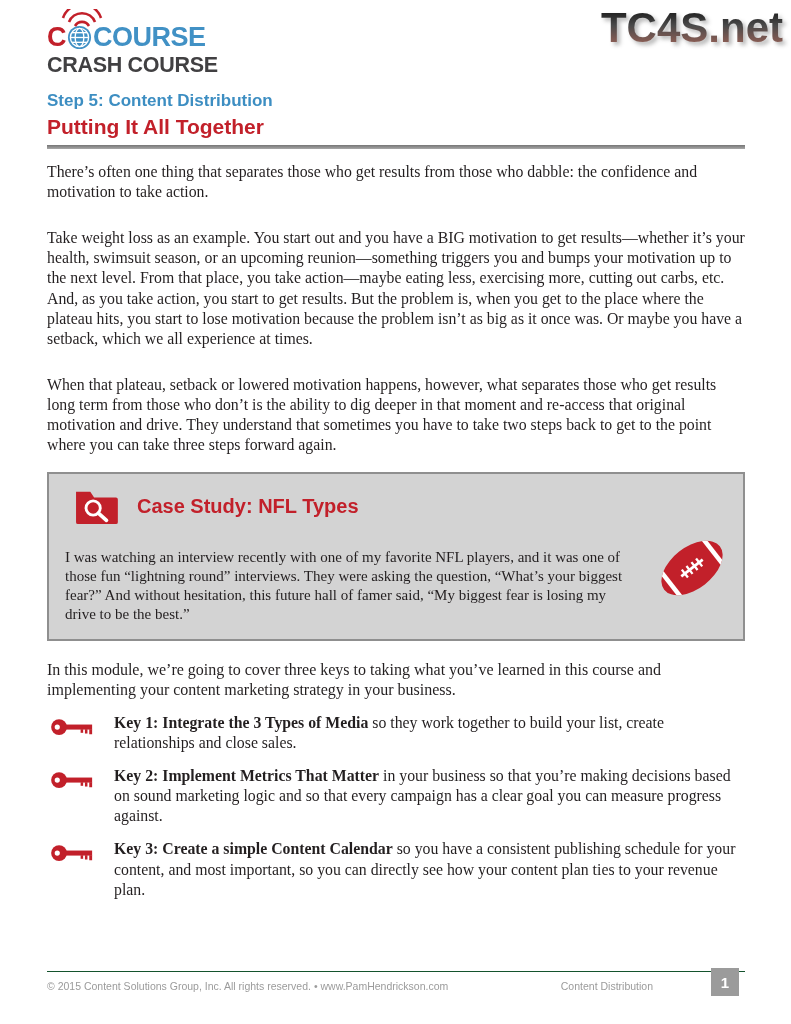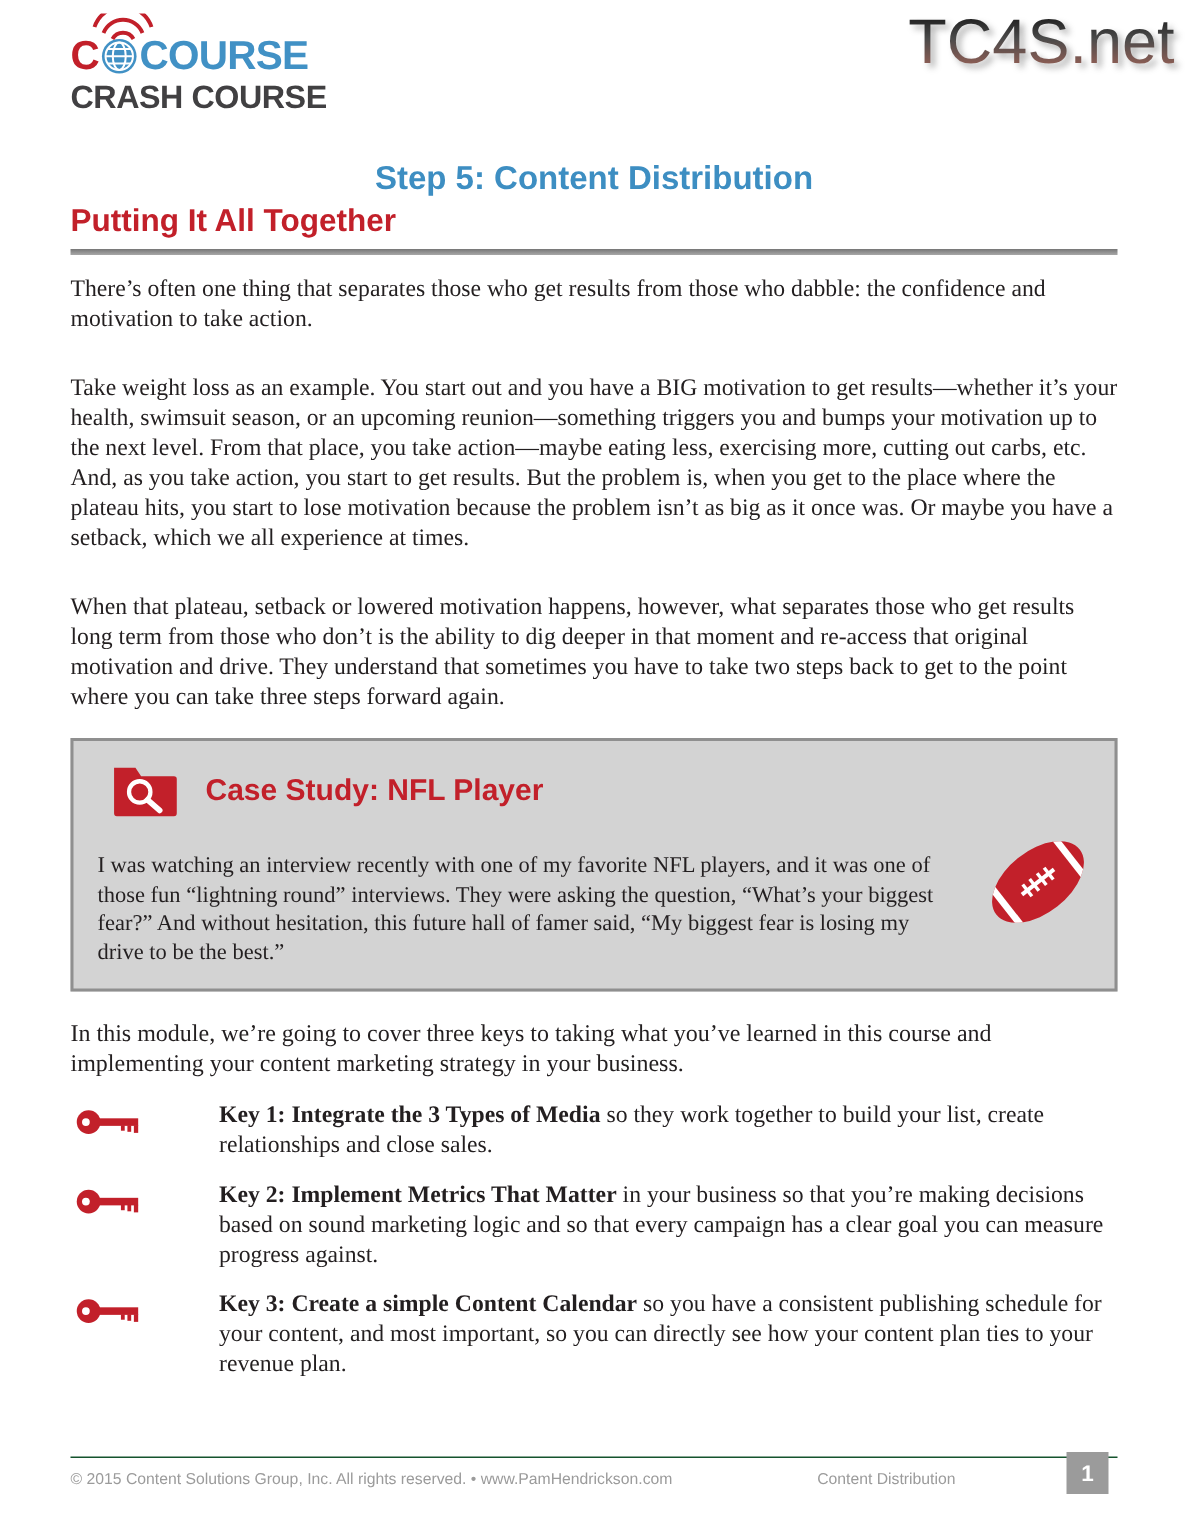--- a/index.html
+++ b/index.html
@@ -22,22 +22,22 @@
   .globe { width:25px; height:25px; margin:0 1px; display:block; }
   .signal-arcs { position:absolute; left:8px; top:-15px; }
   .logo-line2 {
     font-family:"Liberation Sans", sans-serif; font-weight:bold;
     font-size:21.5px; letter-spacing:-0.3px; color:#414042;
     line-height:1; margin-top:4px;
   }
 
   
   .step-heading {
-    margin-top:30px; font-family:"Liberation Sans", sans-serif;
-    font-weight:bold; font-size:22px; color:#3d8ec2; line-height:1.1;text-align:center;
+    margin-top:15px; font-family:"Liberation Sans", sans-serif;
+    font-weight:bold; font-size:17px; color:#3d8ec2; line-height:1.1;
   }
   .page-title {
     margin-top:5px; font-family:"Liberation Sans", sans-serif;
     font-weight:bold; font-size:21px; color:#c2202a; line-height:1.1;
   }
   .heading-rule { margin-top:7px; height:4px; background:linear-gradient(#767676,#a8a8a8); }
 
   
   p.body { font-size:15.8px; line-height:1.27; margin-top:26px; text-align:left; }
   p.body.first { margin-top:13px; }
@@ -53,41 +53,41 @@
     font-size:20px; color:#c2202a;
   }
   .case-head .folder-search { width:46px; height:38px; margin-right:18px; display:block; }
   .case-body { margin-top:19px; font-size:15px; line-height:1.28; padding-right:90px; }
   .case-conclusion { margin-top:11px; font-size:15.8px; line-height:1.28; }
   .case-conclusion .em { font-style:italic; }
   .football { position:absolute; top:56px; right:10px; width:82px; height:76px; }
 
   
   .module-intro { margin-top:19px; font-size:16px; line-height:1.27; }
-  .key-row { display:flex; margin-top:13px;gap:32px; }
+  .key-row { display:flex; margin-top:13px; }
   .key-icon { flex:none; width:50px; margin-right:17px; padding-top:4px; }
   .key-text { font-size:15.8px; line-height:1.27; }
   .key-text b { font-weight:bold; }
 
   
   .footer {
     position:absolute; left:47px; width:698px; top:971px;
     border-top:1px solid #14532d;
     font-family:"Liberation Sans", sans-serif; color:#9b9b9b; font-size:10.5px;
   }
   .footer-left { margin-top:8px; }
-  .footer-section { position:absolute; right:108px; top:8px; }
+  .footer-section { position:absolute; right:92px; top:8px; }
   .page-badge {
     position:absolute; left:664px; top:-4px; width:28px; height:28px;
     background:#9b9b9b; color:#fff; font-family:"Liberation Sans", sans-serif;
     font-weight:bold; font-size:15px; display:flex; align-items:center; justify-content:center;
   }
 
   
-  .wm { position:absolute; white-space:nowrap; z-index:10; font-weight:normal; }
+  .wm { position:absolute; white-space:nowrap; z-index:10; font-weight:bold; }
   .wm-top {
     right:8px; top:4px; font-family:"Liberation Sans", sans-serif; font-size:42px;
     background:linear-gradient(#1f1f1f 15%, #4a4a4a 45%, #9b6257 90%);
     -webkit-background-clip:text; background-clip:text; color:transparent;
     filter:drop-shadow(3px 3px 2px rgba(90,90,90,0.45));
   }
 </style>
 </head>
 <body>
 
@@ -126,21 +126,21 @@
     <p class="body">Take weight loss as an example. You start out and you have a BIG motivation to get results—whether it’s your health, swimsuit season, or an upcoming reunion—something triggers you and bumps your motivation up to the next level. From that place, you take action—maybe eating less, exercising more, cutting out carbs, etc. And, as you take action, you start to get results. But the problem is, when you get to the place where the plateau hits, you start to lose motivation because the problem isn’t as big as it once was. Or maybe you have a setback, which we all experience at times.</p>
     <p class="body">When that plateau, setback or lowered motivation happens, however, what separates those who get results long term from those who don’t is the ability to dig deeper in that moment and re-access that original motivation and drive. They understand that sometimes you have to take two steps back to get to the point where you can take three steps forward again.</p>
 
     <div class="case-box">
       <div class="case-head">
         <svg class="folder-search" viewBox="0 0 48 40">
           <path d="M3,4 h15 l4,6 h23 a2,2 0 0 1 2,2 v24 a2,2 0 0 1 -2,2 h-40 a2,2 0 0 1 -2,-2 z" fill="#c2202a"></path>
           <circle cx="21" cy="21" r="7.5" fill="none" stroke="#fff" stroke-width="3"></circle>
           <line x1="26.5" y1="26.5" x2="35" y2="34" stroke="#fff" stroke-width="4" stroke-linecap="round"></line>
         </svg>
-        <span>Case Study: NFL Player</span>
+        <span>Case Study: NFL Types</span>
       </div>
 
       <svg class="football" viewBox="0 0 90 84">
         <defs>
           <clipPath id="ballclip">
               <ellipse cx="45" cy="42" rx="39" ry="23"></ellipse>
             </clipPath>
         </defs>
         <g transform="rotate(-38 45 42)">
           <ellipse cx="45" cy="42" rx="39" ry="23" fill="#c2202a"></ellipse>

